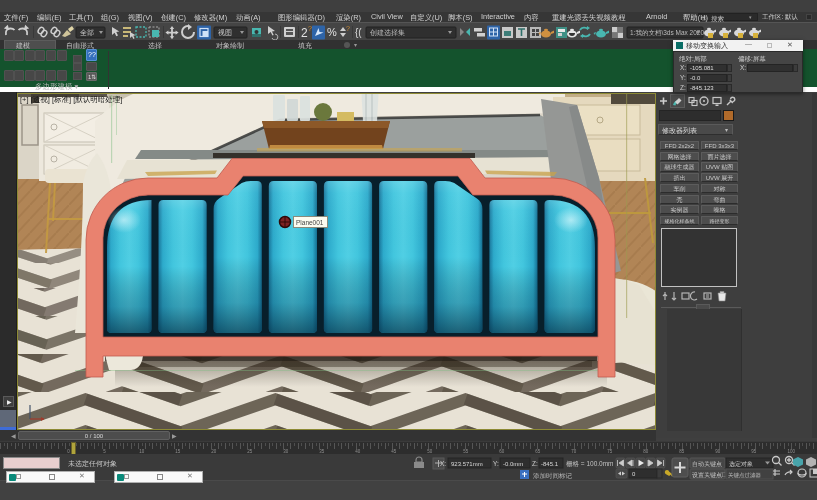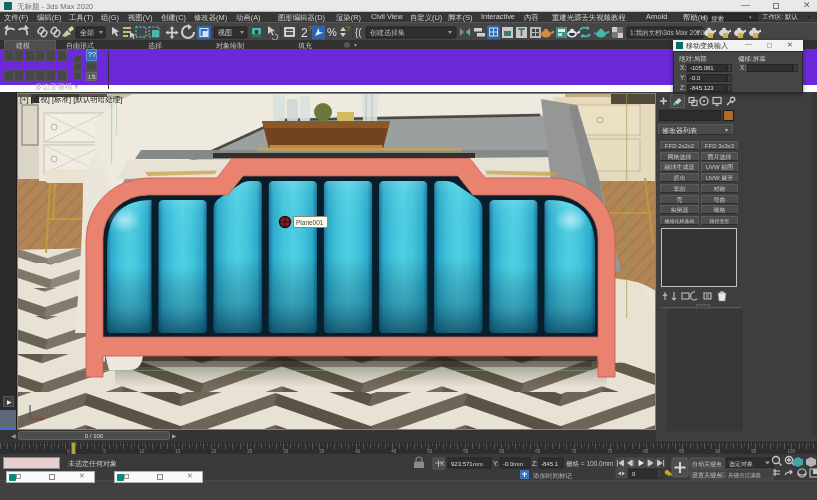--- a/index.html
+++ b/index.html
@@ -3,27 +3,20 @@
 <style>
 *{margin:0;padding:0;box-sizing:border-box;}
 html,body{width:817px;height:500px;overflow:hidden;background:#3f3f3f;
  font-family:"Liberation Sans",sans-serif;}
 #root{position:absolute;top:0;left:0;width:817px;height:500px;}
 .abs{position:absolute;}
 .txt{position:absolute;white-space:nowrap;}
 </style></head><body>
 <div id="root">
 
-<div class="abs" style="left:0;top:0;width:817px;height:12px;background:#e9e9e9;border-bottom:1px solid #b9b9b9;">
- <div class="abs" style="left:4px;top:2px;width:8px;height:8px;background:#0a6e66;border-radius:1px;"></div>
- <div class="txt" style="left:17px;top:2px;font-size:7.5px;color:#6e6e6e;">无标题 - 3ds Max 2020</div>
- <div class="txt" style="left:741px;top:0px;font-size:9px;color:#666;">—</div>
- <div class="abs" style="left:773px;top:3px;width:6px;height:6px;border:1px solid #777;"></div>
- <div class="txt" style="left:803px;top:0px;font-size:9px;color:#666;">✕</div>
-</div>
 
 <div class="abs" style="left:0;top:12px;width:817px;height:10px;background:#363636;">
 <div class="abs" style="left:698px;top:1px;width:60px;height:8px;background:#2a2a2a;border:1px solid #222;">
         <div class="txt" style="left:2px;top:0px;font-size:6.5px;color:#bbb;">◎</div>
         <div class="txt" style="left:12px;top:0.5px;font-size:6.5px;color:#c8c8c8;">搜索</div>
         <div class="txt" style="left:50px;top:0px;font-size:5px;color:#999;">▾</div>
       </div>
 <div class="txt" style="left:762px;top:1px;font-size:6.5px;color:#c8c8c8;">工作区: 默认</div>
 <div class="abs" style="left:806px;top:2px;width:6px;height:6px;background:#2a2a2a;border:1px solid #444;"></div>
 <div class="txt" style="left:4px;top:1px;font-size:8px;color:#d2d2d2;transform:scale(0.92);transform-origin:left top;">文件(F)</div>
@@ -193,21 +186,21 @@
 <div class="abs" style="left:0;top:40px;width:817px;height:9px;background:#313131;">
 <div class="abs" style="left:4px;top:0;width:52px;height:9px;background:#4e4e4e;border:1px solid #5c5c5c;border-bottom:none;"></div>
 <div class="txt" style="left:16px;top:1px;font-size:7px;color:#c4c4c4;">建模</div>
 <div class="txt" style="left:66px;top:1px;font-size:7px;color:#c4c4c4;">自由形式</div>
 <div class="txt" style="left:148px;top:1px;font-size:7px;color:#c4c4c4;">选择</div>
 <div class="txt" style="left:216px;top:1px;font-size:7px;color:#c4c4c4;">对象绘制</div>
 <div class="txt" style="left:298px;top:1px;font-size:7px;color:#c4c4c4;">填充</div>
 <div class="abs" style="left:344px;top:1.5px;width:6px;height:6px;background:#555;border-radius:3px;"></div>
 <div class="txt" style="left:354px;top:0.5px;font-size:6px;color:#999;">▾</div>
 </div>
-<div class="abs" style="left:0;top:49px;width:817px;height:43px;background:#6d28d9;border-bottom:7px solid #ffffff;">
+<div class="abs" style="left:0;top:49px;width:817px;height:43px;background:#14532d;border-bottom:5px solid #ffffff;">
 <div class="abs" style="left:4px;top:1px;width:10px;height:11px;background:#474747;border:1px solid #515151;border-radius:1px;"></div>
 <div class="abs" style="left:14px;top:1px;width:10px;height:11px;background:#474747;border:1px solid #515151;border-radius:1px;"></div>
 <div class="abs" style="left:25px;top:1px;width:10px;height:11px;background:#474747;border:1px solid #515151;border-radius:1px;"></div>
 <div class="abs" style="left:35px;top:1px;width:10px;height:11px;background:#474747;border:1px solid #515151;border-radius:1px;"></div>
 <div class="abs" style="left:46px;top:1px;width:10px;height:11px;background:#474747;border:1px solid #515151;border-radius:1px;"></div>
 <div class="abs" style="left:57px;top:1px;width:10px;height:11px;background:#474747;border:1px solid #515151;border-radius:1px;"></div>
 <div class="abs" style="left:4px;top:21px;width:10px;height:11px;background:#474747;border:1px solid #515151;border-radius:1px;"></div>
 <div class="abs" style="left:14px;top:21px;width:10px;height:11px;background:#474747;border:1px solid #515151;border-radius:1px;"></div>
 <div class="abs" style="left:25px;top:21px;width:10px;height:11px;background:#474747;border:1px solid #515151;border-radius:1px;"></div>
 <div class="abs" style="left:35px;top:21px;width:10px;height:11px;background:#474747;border:1px solid #515151;border-radius:1px;"></div>

